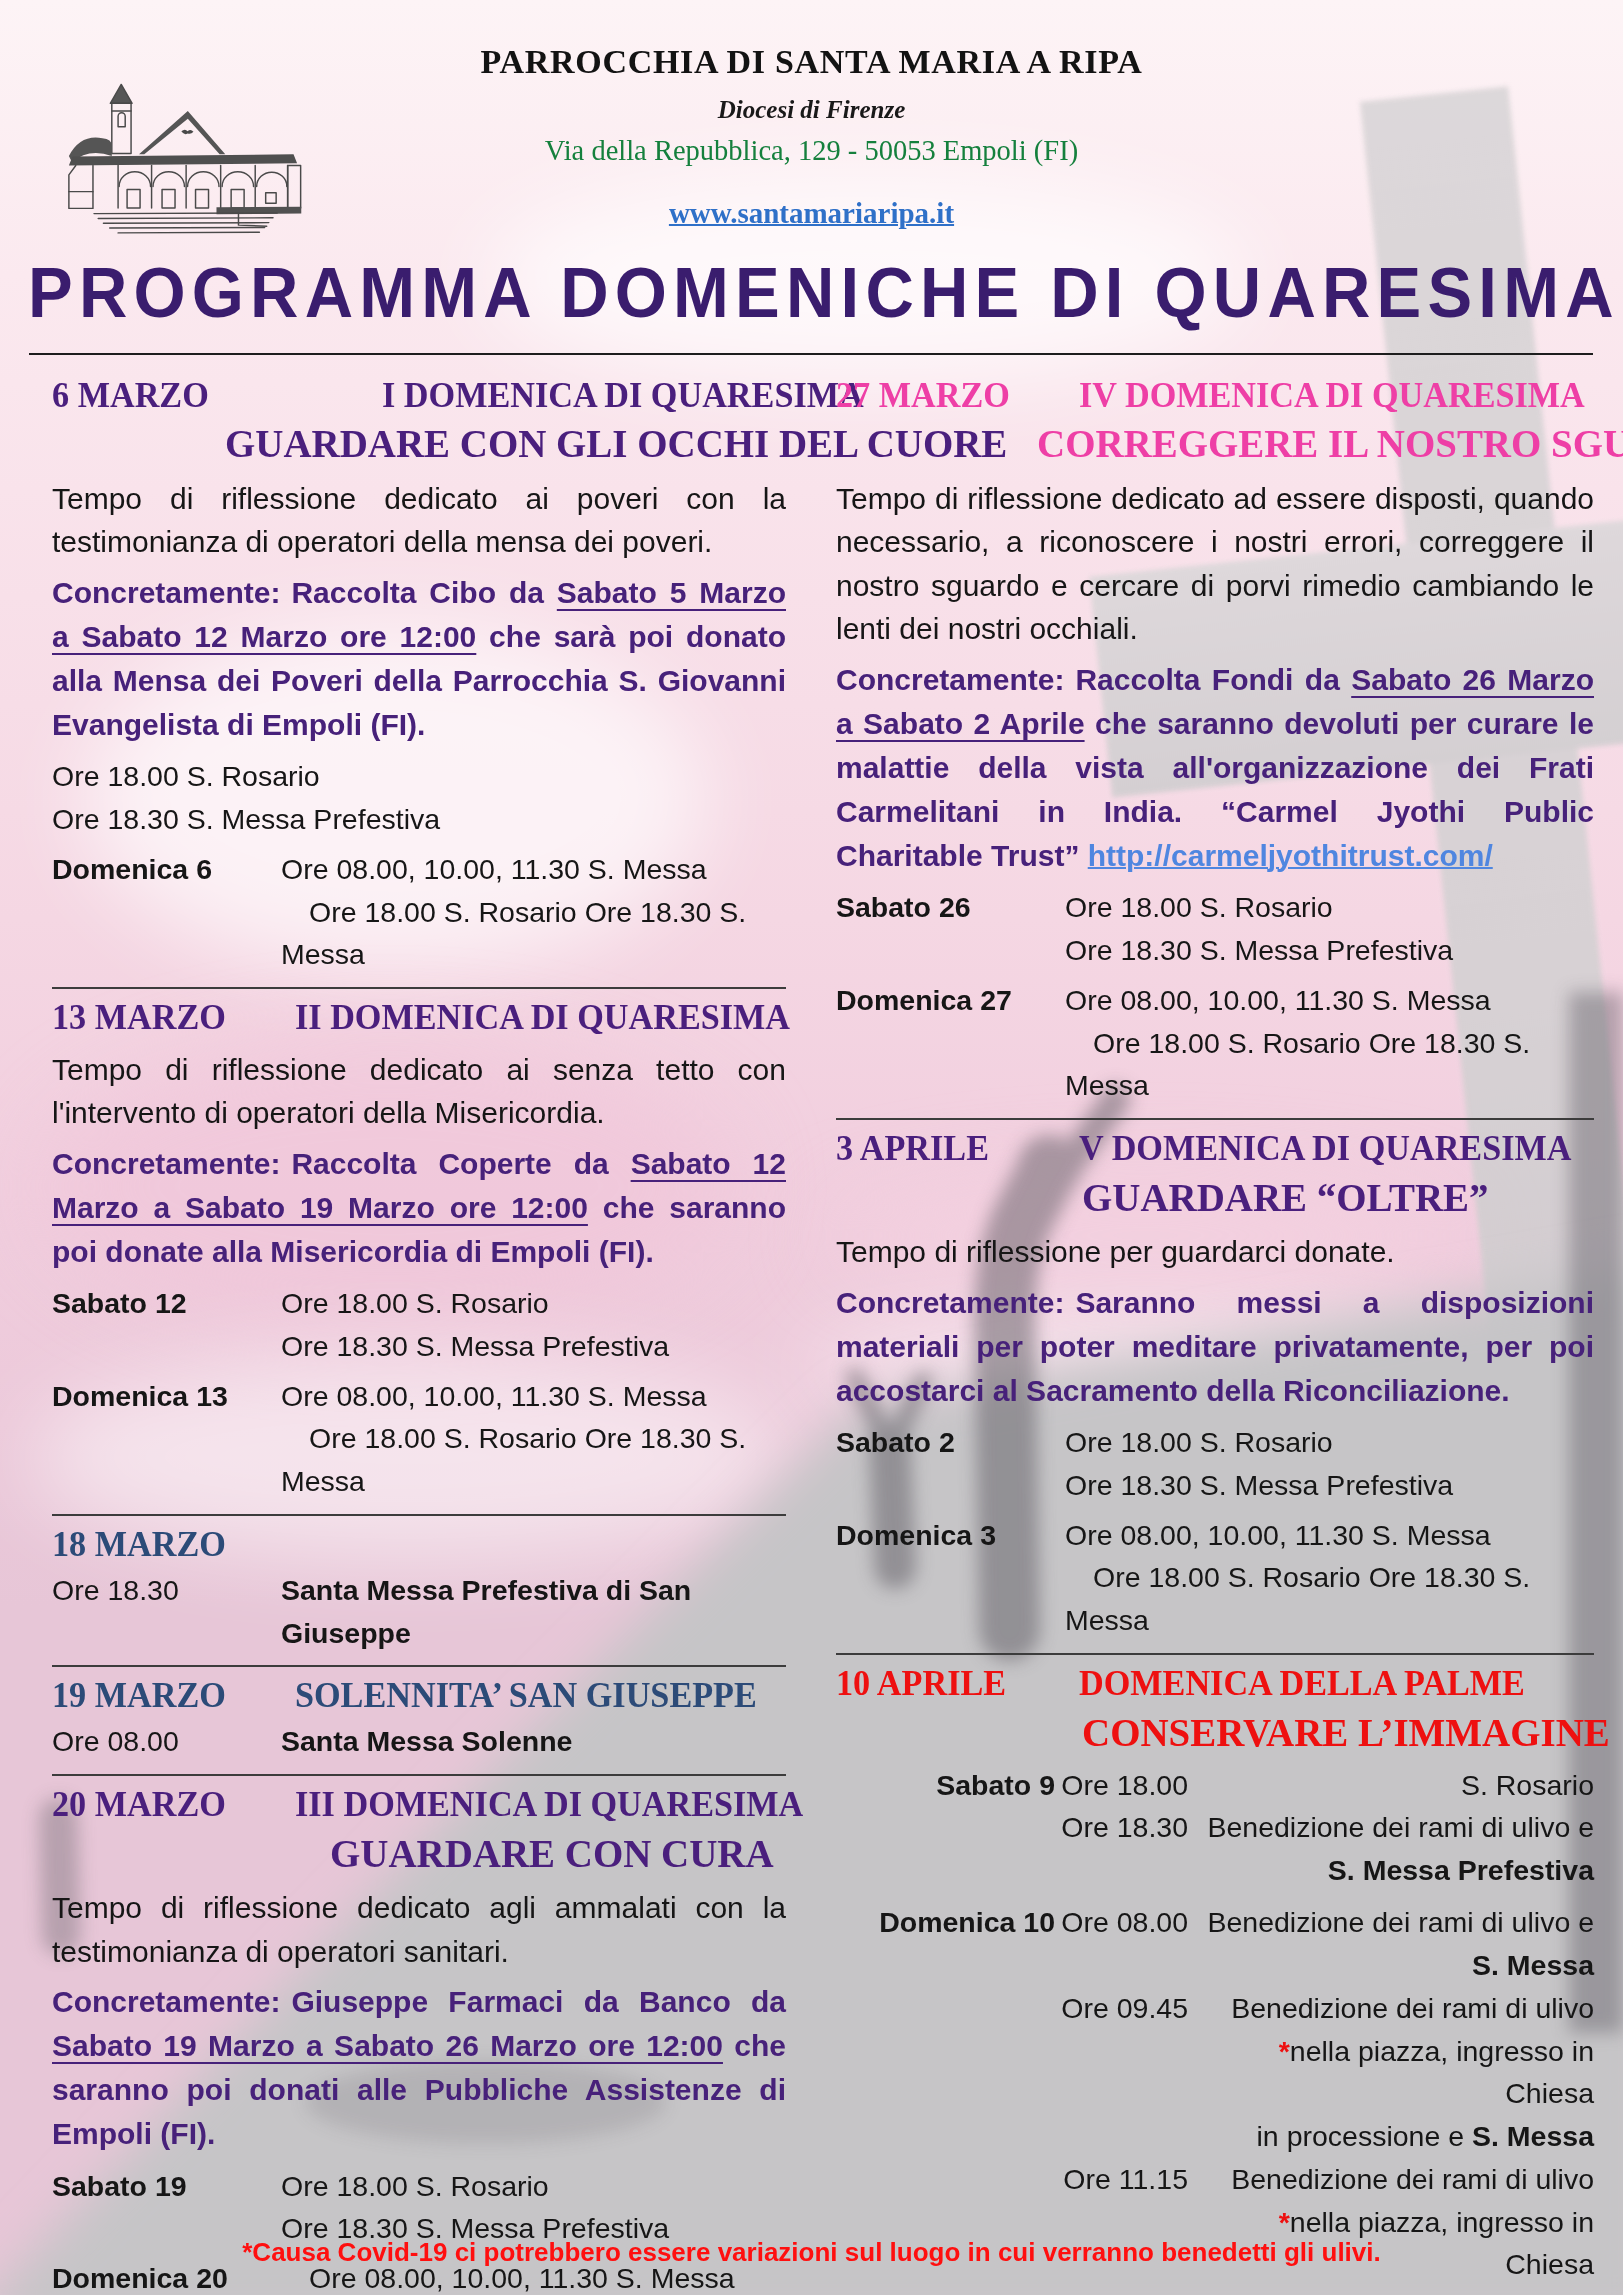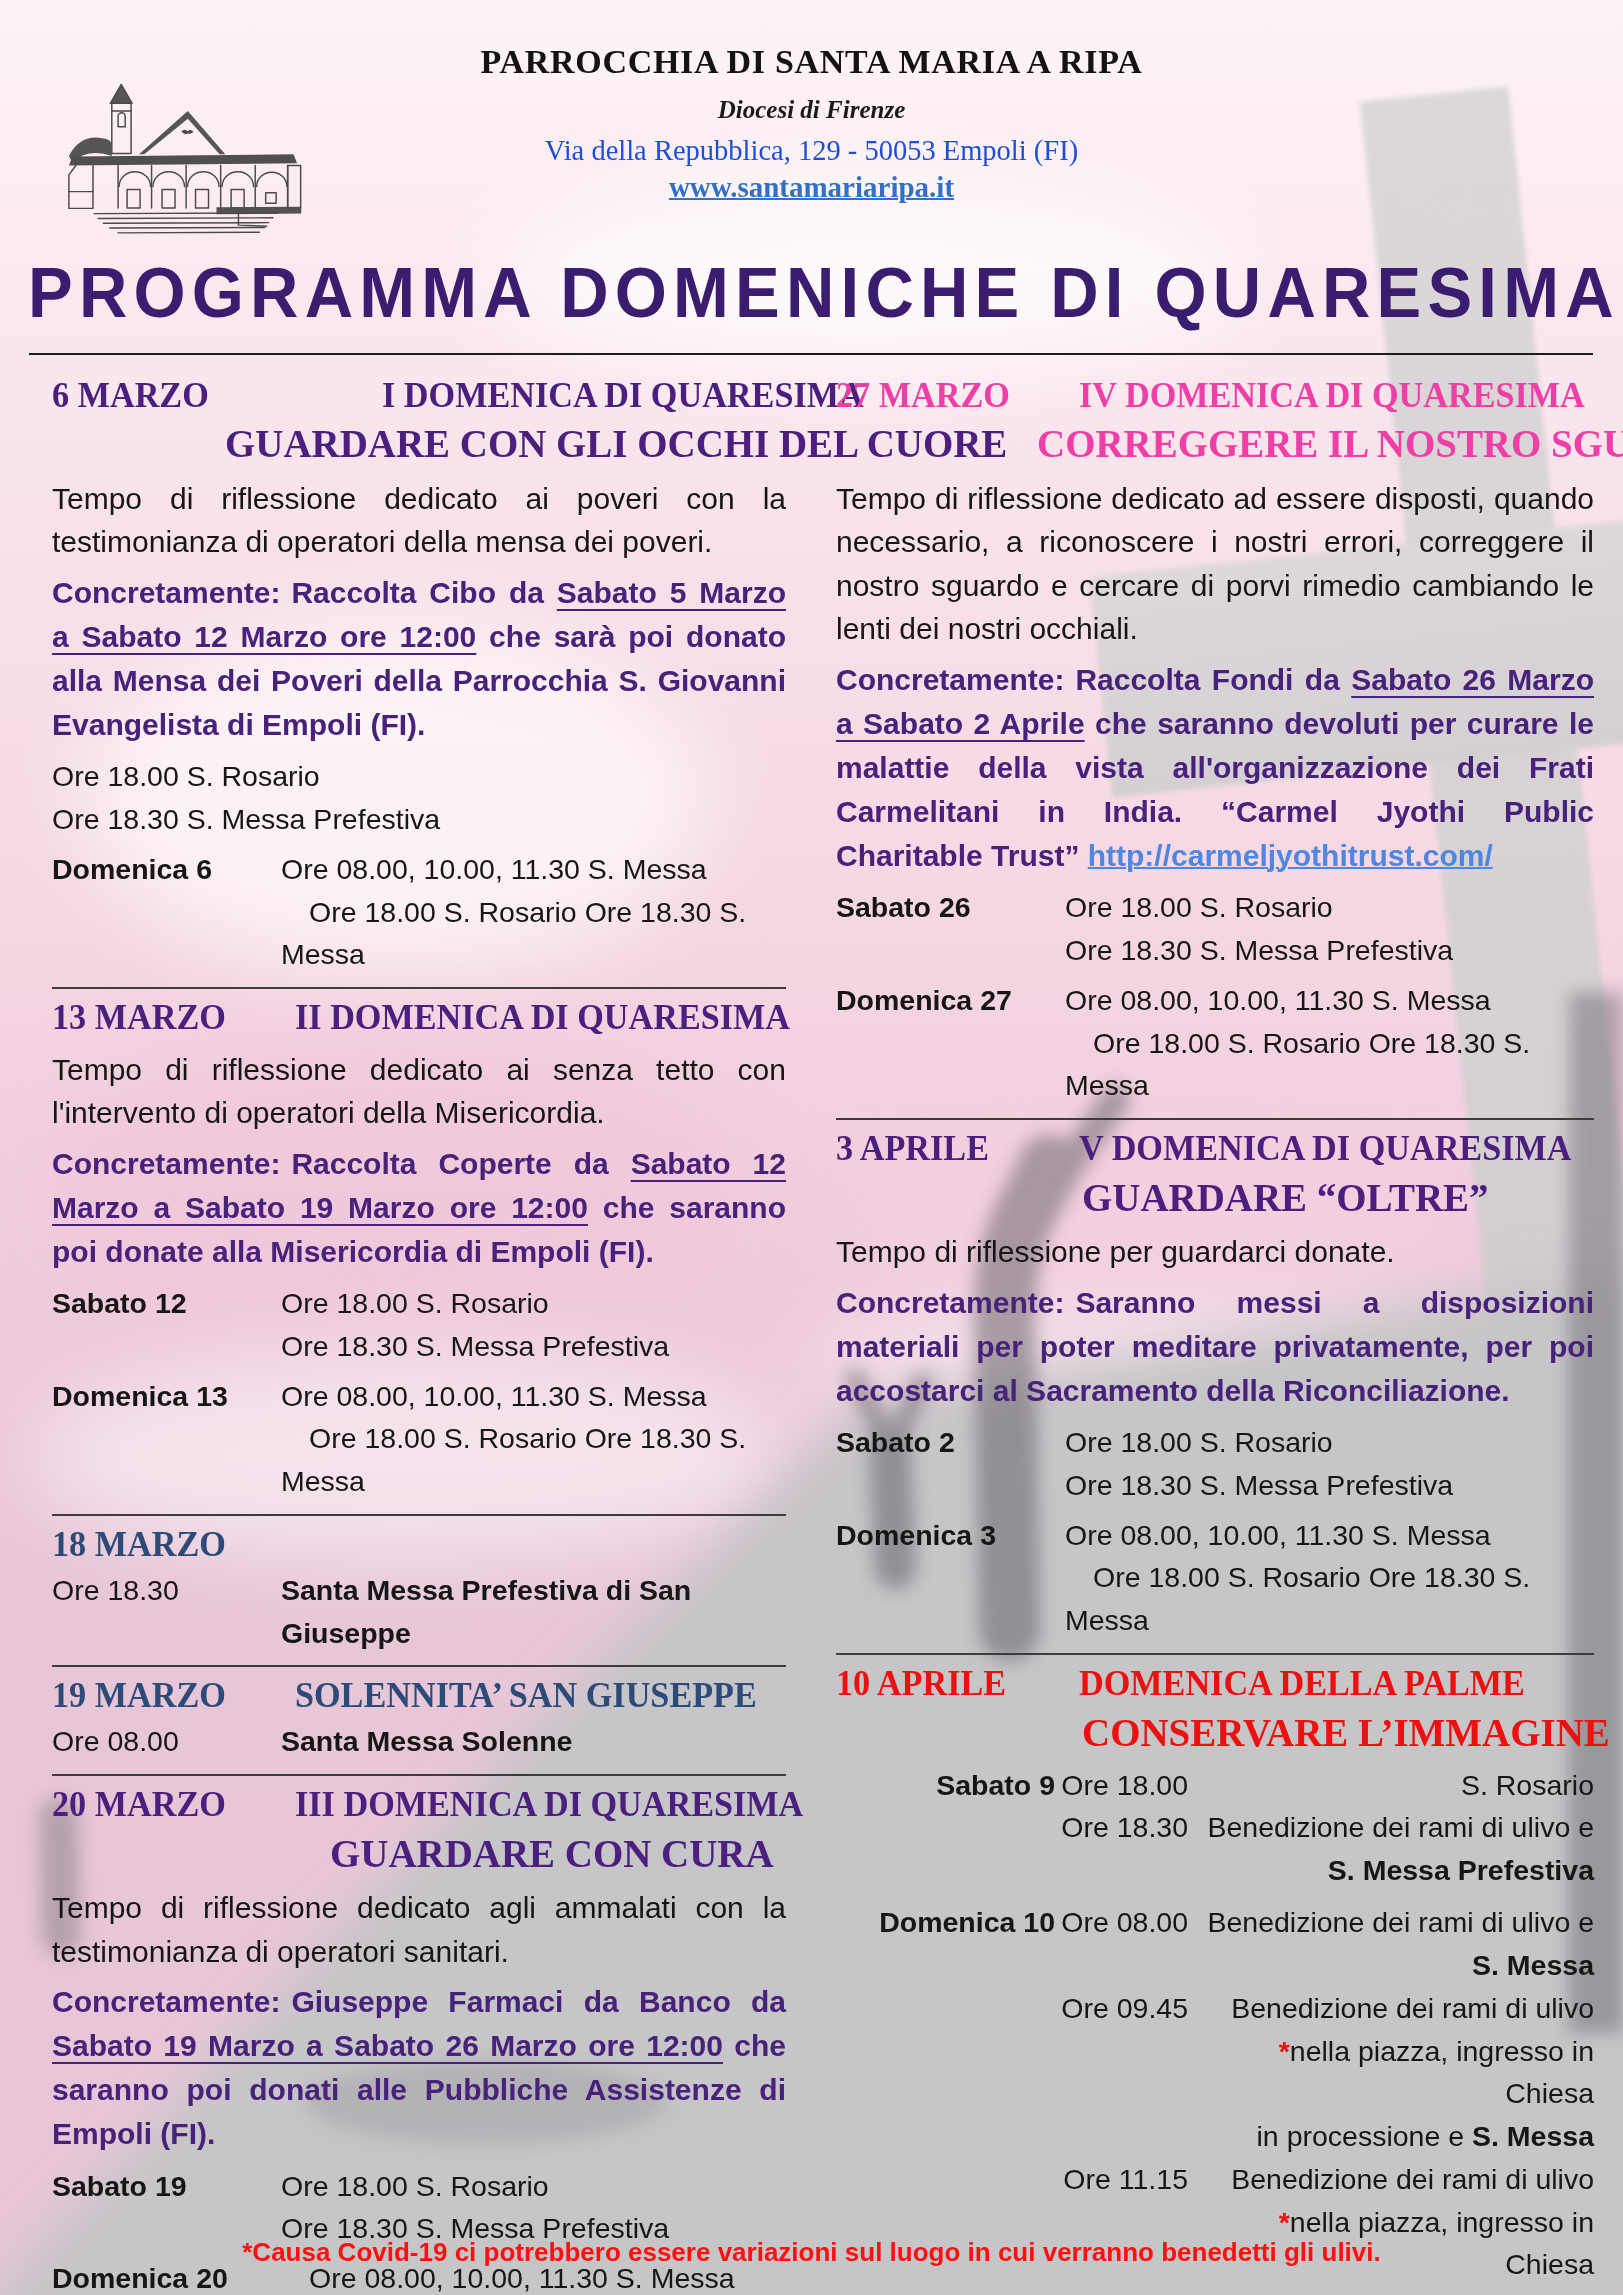--- a/index.html
+++ b/index.html
@@ -21,23 +21,23 @@
   .bg-cross .vbar{position:absolute;left:319px;top:0;width:149px;height:1631px;
             background:linear-gradient(180deg,#dad6d8 0%,#d5d1d3 55%,#cbc9cb 100%);}
   .bg-cross .hbar{position:absolute;left:0;top:444px;width:597px;height:222px;
             background:linear-gradient(180deg,#dcd8da,#d2cfd1);}
   svg.bg-svg{position:absolute;left:0;top:0;}
 
   
   .header{position:absolute;left:0;right:0;top:43px;text-align:center;z-index:10;}
   .parish{font-family:"Liberation Serif", serif;font-weight:bold;font-size:34px;color:#131313;letter-spacing:0.7px;}
   .diocese{font-family:"Liberation Serif", serif;font-weight:bold;font-style:italic;font-size:25px;color:#191919;margin-top:15.3px;}
-  .address{font-family:"Liberation Serif", serif;font-size:28.5px;color:#1d4ed8;margin-top:11px;}
+  .address{font-family:"Liberation Serif", serif;font-size:28.5px;color:#15803d;margin-top:11px;}
   .website{display:inline-block;font-family:"Liberation Serif", serif;font-weight:bold;font-size:29px;
-           color:var(--link_blue);text-decoration:underline;text-decoration-thickness:2.1px;margin-top:4px;}
+           color:var(--link_blue);text-decoration:underline;text-decoration-thickness:2.1px;margin-top:30px;}
   .logo-box{position:absolute;left:49px;top:56px;width:291px;height:198px;z-index:10;}
   .main-title{position:absolute;left:28px;top:251px;width:1568px;z-index:10;
       font-size:67px;font-weight:bold;letter-spacing:6.2px;white-space:nowrap;text-align:center;
       color:var(--title_purple);transform:scaleY(1.06);transform-origin:top center;}
   .title-rule{position:absolute;left:29px;top:353px;width:1564px;border-top:2.1px solid #1d1d1d;z-index:10;}
 
   
   .col{position:absolute;top:371px;z-index:10;color:var(--text_black);}
   .col-left{left:52px;width:734px;}
   .col-right{left:836px;width:758px;}

